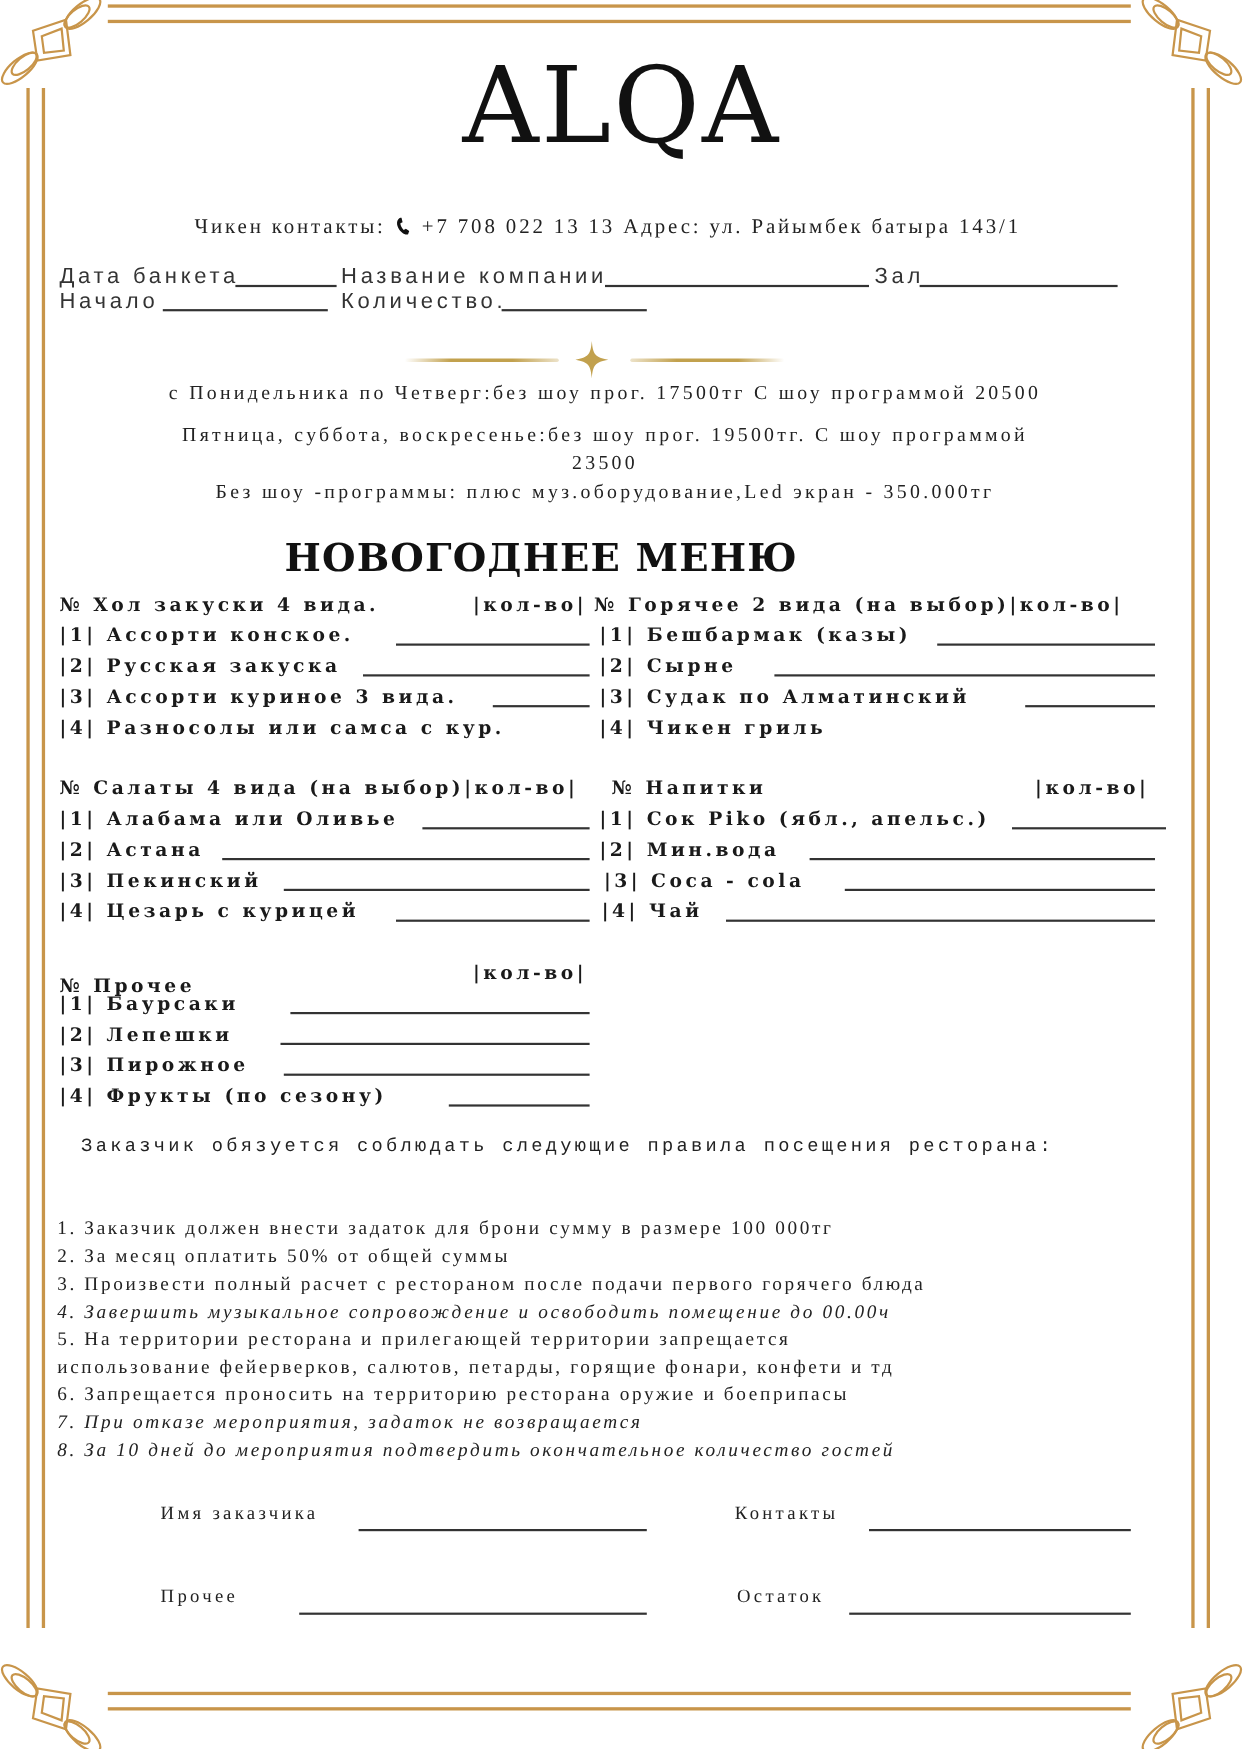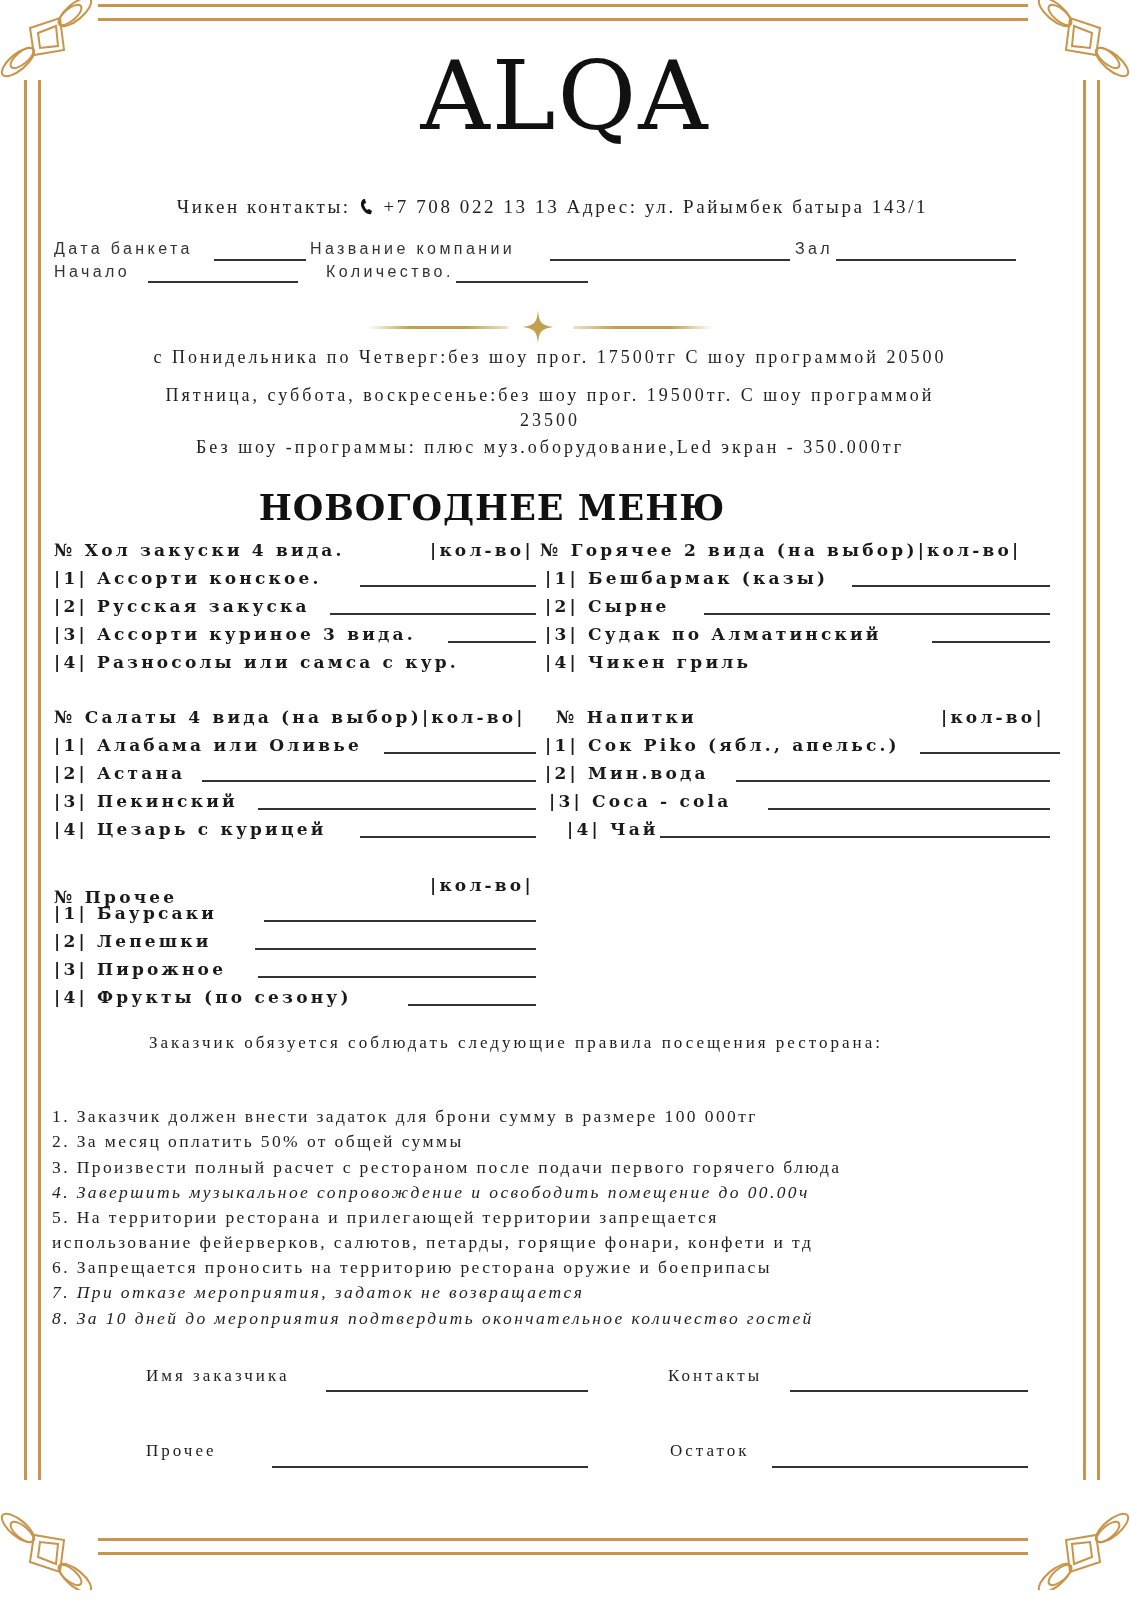--- a/index.html
+++ b/index.html
@@ -2,27 +2,27 @@
 <html><head>
 <meta charset="utf-8">
 <style>
   html, body { margin:0; padding:0; background:#ffffff; }
   body { width:1130px; height:1600px; position:relative; overflow:hidden; font-family:"DejaVu Serif", serif; color:#1a1a1a; }
   .frame { position:absolute; background:#c8954a; }
   .corner { position:absolute; width:110px; height:110px; }
   .abs { position:absolute; white-space:nowrap; }
   .brand { left:0; width:1130px; top:40px; text-align:center; font-family:"DejaVu Serif", serif; font-size:96px; letter-spacing:2px; color:#111; }
   .contacts { left:0; width:1105px; top:196px; text-align:center; font-family:"Liberation Serif", serif; font-size:19px; letter-spacing:2.6px; color:#222; }
-  .form-label { font-family:"Liberation Sans", sans-serif; font-size:16px; letter-spacing:3.4px; color:#333; }
+  .form-label { font-family:"Liberation Sans", sans-serif; font-size:20px; letter-spacing:3.4px; color:#333; }
   .uline { position:absolute; height:1.5px; background:#333; }
   .divider-line { position:absolute; height:3px; top:326px; border-radius:2px; }
   .pricing { left:0; width:1100px; text-align:center; font-family:"Liberation Serif", serif; font-size:18px; letter-spacing:3px; color:#222; }
   .menu-title { left:0; width:984px; top:487px; text-align:center; font-family:"DejaVu Serif", serif; font-weight:bold; font-size:35px; letter-spacing:1px; color:#111; }
   .mrow { position:absolute; font-family:"DejaVu Serif", serif; font-weight:bold; font-size:17px; letter-spacing:3.2px; color:#1a1a1a; white-space:nowrap; }
-  .rules-intro { left:0; width:1032px; top:1056px; text-align:center; font-family:Liberation Serif, serif; font-size:17px; letter-spacing:3px; color:#222; }
+  .rules-intro { left:0; width:1032px; top:1056px; text-align:center; font-family:Liberation Mono, monospace; font-size:17px; letter-spacing:3px; color:#222; }
   .rule { position:absolute; left:52px; font-family:"Liberation Serif", serif; font-size:17.5px; letter-spacing:2.4px; color:#222; white-space:nowrap; }
   .rule.italic { font-style:italic; }
   .sig { font-family:"Liberation Serif", serif; font-size:17px; letter-spacing:3px; color:#222; }
 </style>
 </head>
 <body>
 
 <div class="frame" style="left:98px; top:4px; width:930px; height:3px;"></div>
 <div class="frame" style="left:98px; top:18px; width:930px; height:3px;"></div>
 <div class="frame" style="left:98px; top:1538px; width:930px; height:3px;"></div>
@@ -85,21 +85,21 @@
 </div>
 
 <span class="abs form-label" style="left:54px; top:240px;">Дата банкета</span>
 <div class="uline" style="left:214px; top:259px; width:92px;"></div>
 <span class="abs form-label" style="left:310px; top:240px;text-align:right;">Название компании</span>
 <div class="uline" style="left:550px; top:259px; width:240px;"></div>
 <span class="abs form-label" style="left:795px; top:240px;">Зал</span>
 <div class="uline" style="left:836px; top:259px; width:180px;"></div>
 <span class="abs form-label" style="left:54px; top:263px;">Начало</span>
 <div class="uline" style="left:148px; top:281px; width:150px;"></div>
-<span class="abs form-label" style="left:326px; top:263px;">Количество.</span>
+<span class="abs form-label" style="left:310px; top:263px;">Количество.</span>
 <div class="uline" style="left:456px; top:281px; width:132px;"></div>
 
 <div class="divider-line" style="left:368px; width:140px; background:linear-gradient(90deg, rgba(194,161,78,0), #c2a14e 30%, #c2a14e 70%, rgba(194,161,78,0.3));"></div>
 <svg style="position:absolute; left:523px; top:310px;" width="30" height="34" viewBox="0 0 30 34">
   <path d="M15 0 C16 12 18 15 30 17 C18 19 16 22 15 34 C14 22 12 19 0 17 C12 15 14 12 15 0 Z" fill="#c2a14e"></path>
 </svg>
 <div class="divider-line" style="left:573px; width:140px; background:linear-gradient(90deg, rgba(194,161,78,0.3), #c2a14e 30%, #c2a14e 70%, rgba(194,161,78,0));"></div>
 
 <div class="abs pricing" style="top:347px;">с Понидельника по Четверг:без шоу прог. 17500тг   С шоу программой 20500</div>
 <div class="abs pricing" style="top:385px;">Пятница, суббота, воскресенье:без шоу прог. 19500тг.   С шоу программой</div>
@@ -147,21 +147,21 @@
 <div class="mrow" style="left:556px; top:707px;">
   <span>№ Напитки</span>
 </div>
 <div class="mrow" style="left:941px; top:707px;">|кол-во|</div>
 <div class="mrow" style="left:545px; top:735px;">|1| Сок Piko (ябл., апельс.)</div>
 <div class="uline" style="left:920px; top:752px; width:140px;"></div>
 <div class="mrow" style="left:545px; top:763px;">|2| Мин.вода</div>
 <div class="uline" style="left:736px; top:780px; width:314px;"></div>
 <div class="mrow" style="left:549px; top:791px;">|3| Coca - cola</div>
 <div class="uline" style="left:768px; top:808px; width:282px;"></div>
-<div class="mrow" style="left:547px; top:819px;margin-left:20px;">|4| Чай</div>
+<div class="mrow" style="left:547px; top:819px;">|4| Чай</div>
 <div class="uline" style="left:660px; top:836px; width:390px;"></div>
 
 <div class="mrow" style="left:54px; top:875px;margin-top:12px;">
   <span>№  Прочее</span>
 </div>
 <div class="mrow" style="left:430px; top:875px;">|кол-во|</div>
 <div class="mrow" style="left:54px; top:903px;">|1| Баурсаки</div>
 <div class="uline" style="left:264px; top:920px; width:272px;"></div>
 <div class="mrow" style="left:54px; top:931px;">|2| Лепешки</div>
 <div class="uline" style="left:255px; top:948px; width:281px;"></div>

